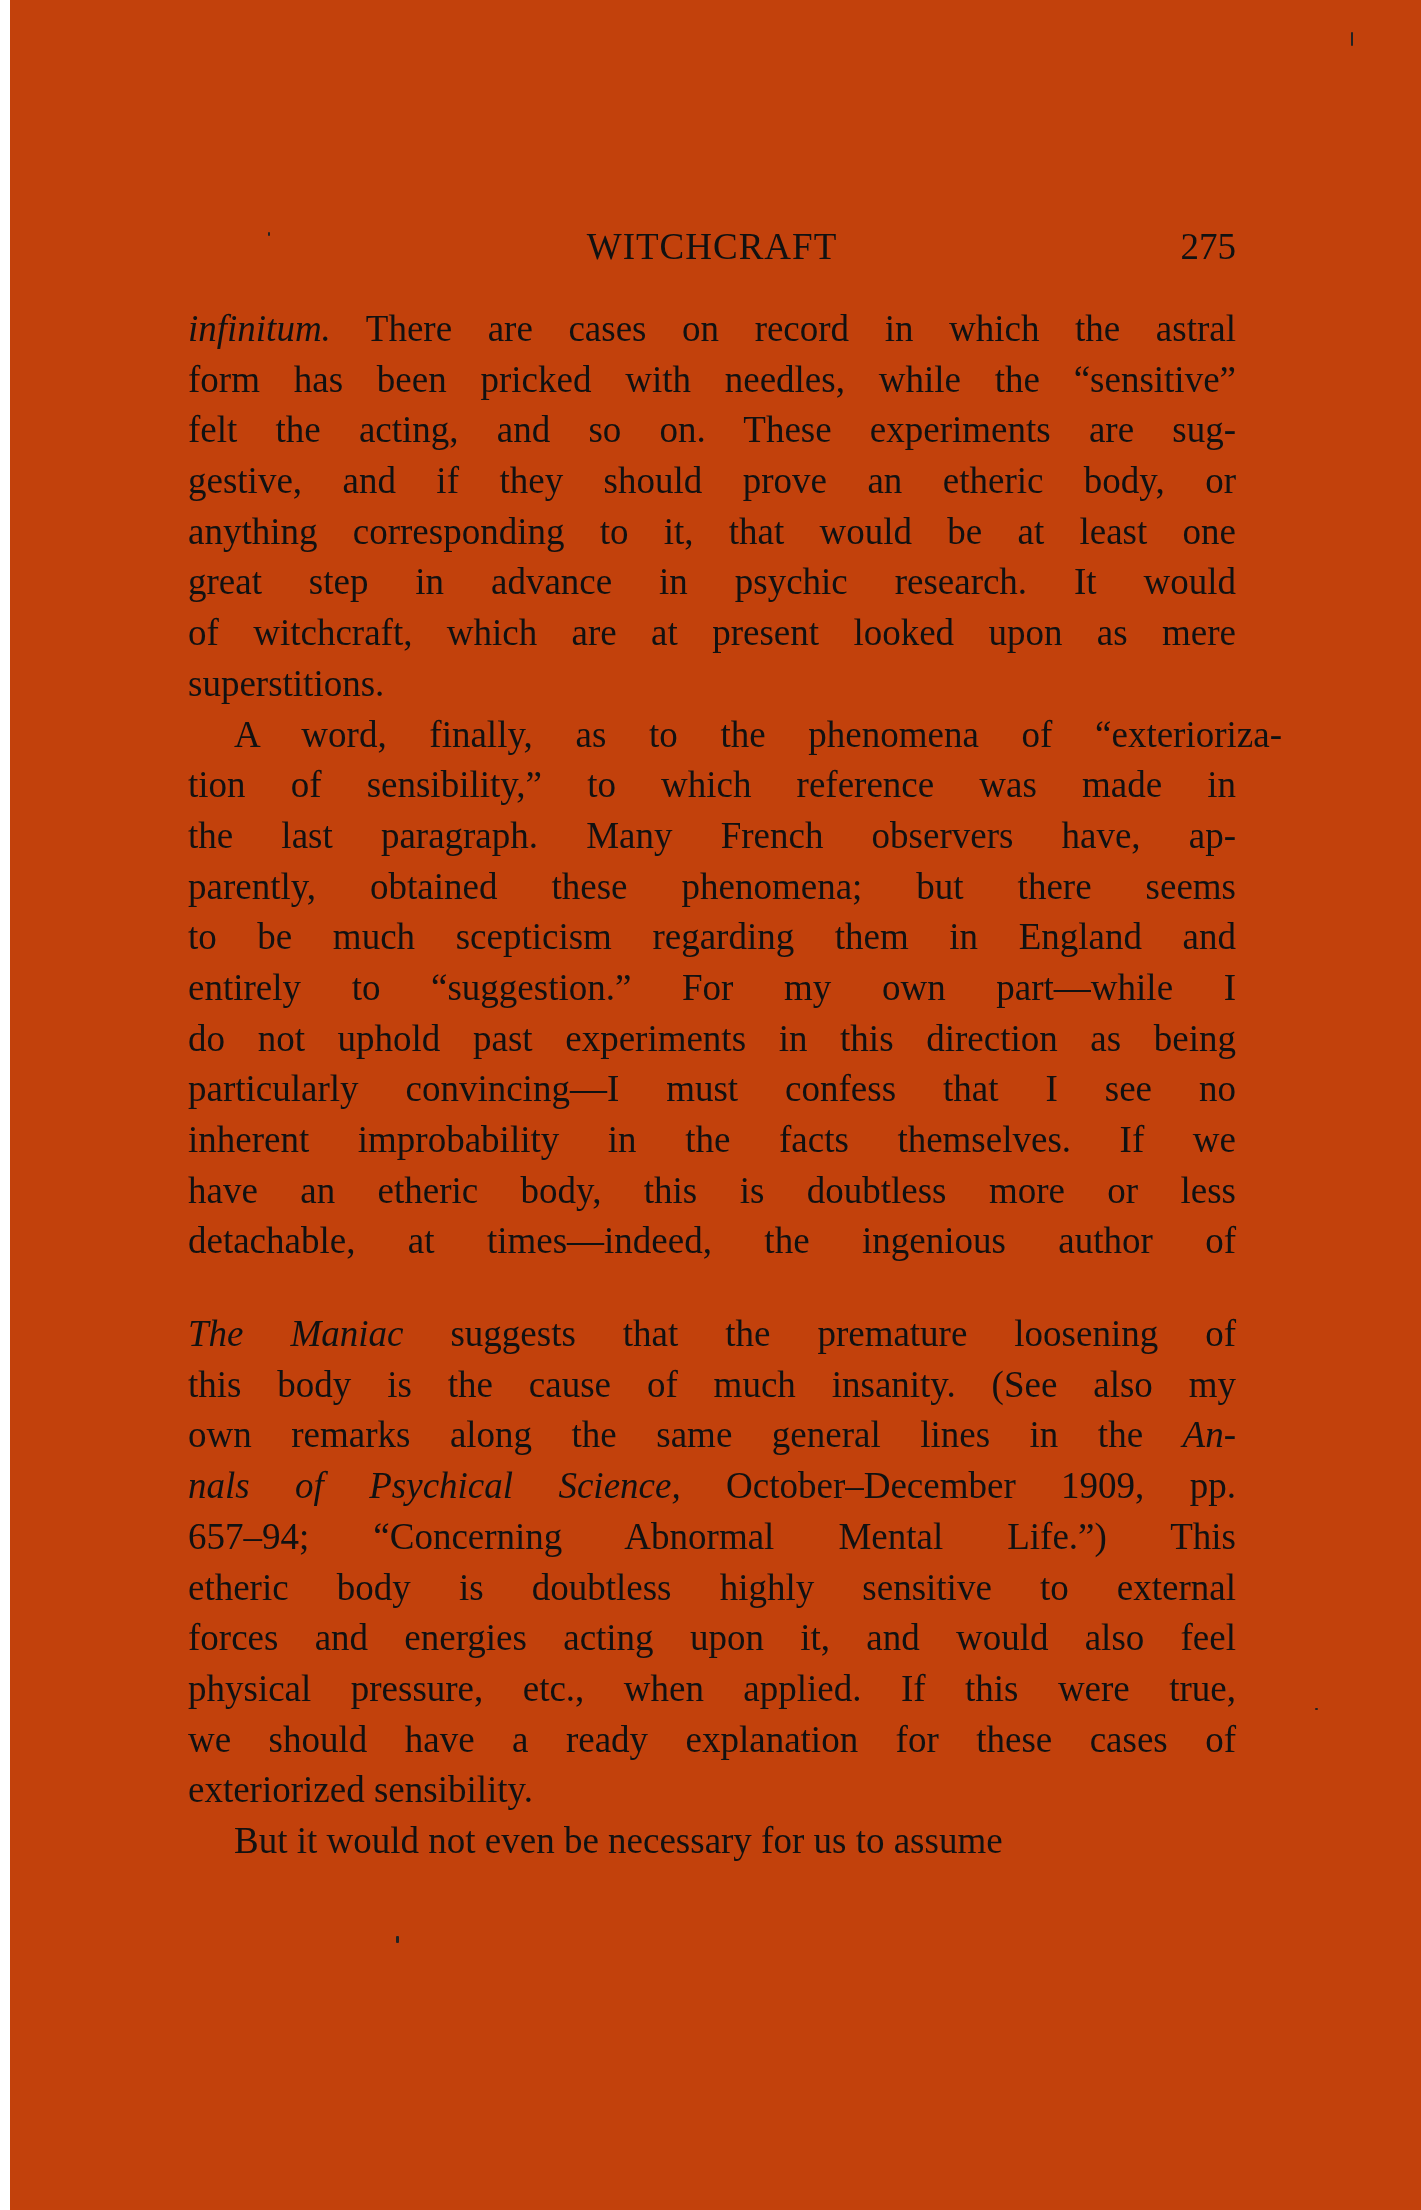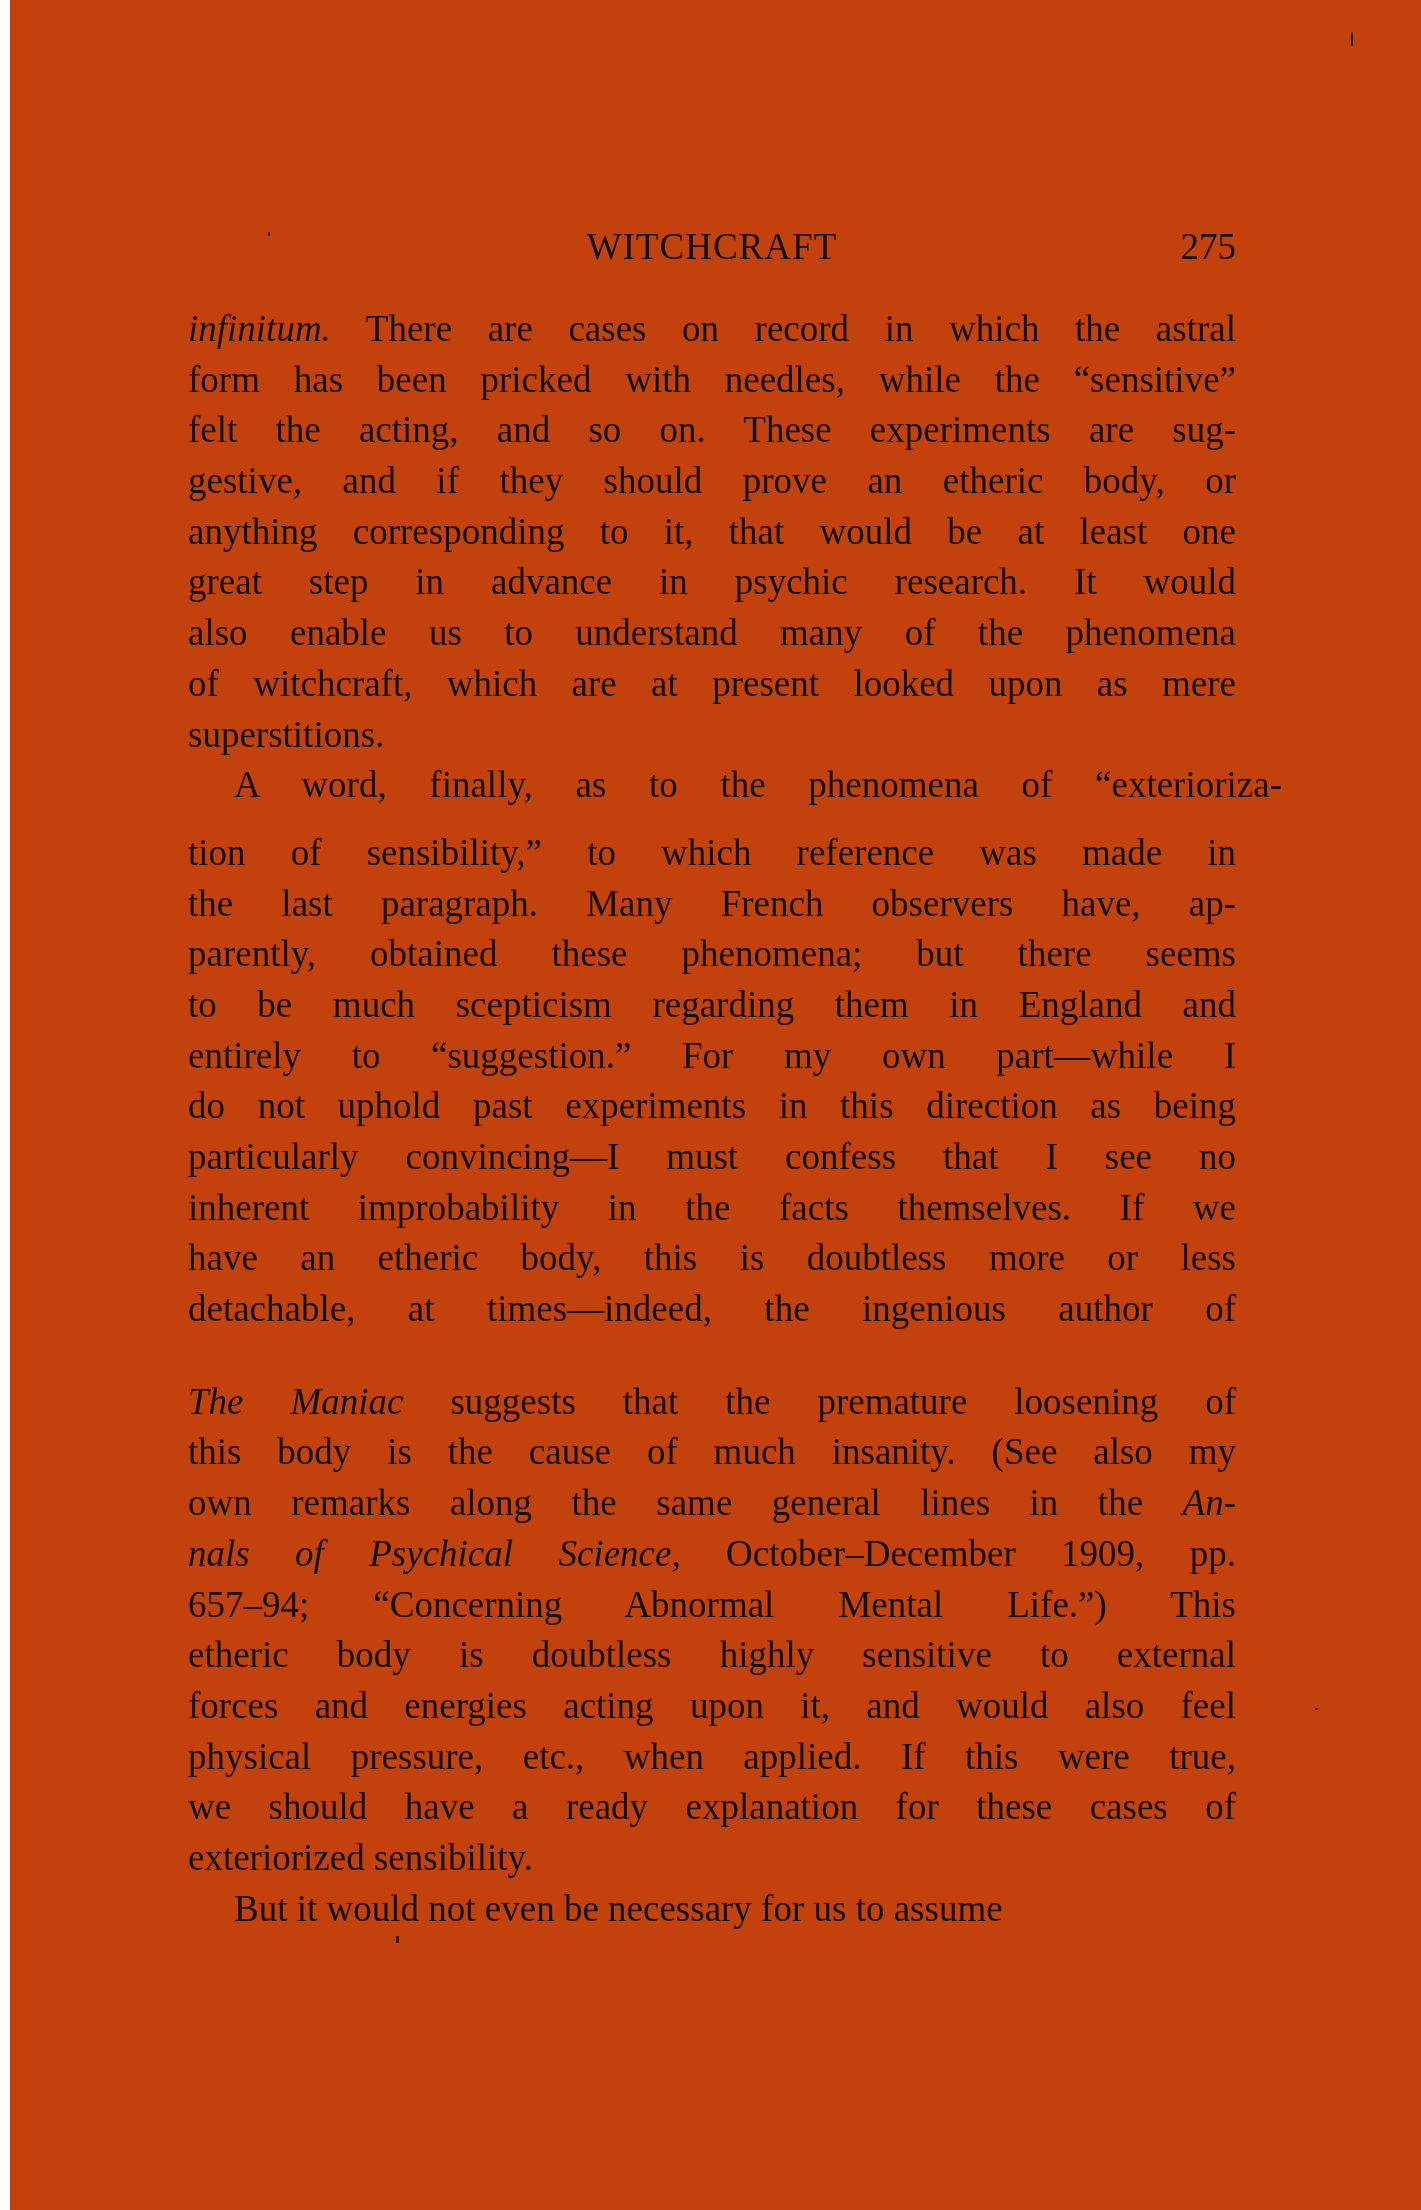--- a/index.html
+++ b/index.html
@@ -83,25 +83,24 @@
     <span class="page-number">275</span>
   </div>
 
   <div class="body-text" id="body-text">
       <span class="line" style="white-space: normal; display: block; width: 1048px;"><span class="it">infinitum.</span><span> There are cases on record in which the astral</span></span>
       <span class="line" style="white-space: normal; display: block; width: 1048px;"><span>form has been pricked with needles, while the “sensitive”</span></span>
       <span class="line" style="white-space: normal; display: block; width: 1048px;"><span>felt the acting, and so on. These experiments are sug-</span></span>
       <span class="line" style="white-space: normal; display: block; width: 1048px;"><span>gestive, and if they should prove an etheric body, or</span></span>
       <span class="line" style="white-space: normal; display: block; width: 1048px;"><span>anything corresponding to it, that would be at least one</span></span>
       <span class="line" style="white-space: normal; display: block; width: 1048px;"><span>great step in advance in psychic research. It would</span></span>
-      <span class="line" style="white-space: normal; display: block; width: 1048px;"><span>also enable us to understand many of the phenomena</span></span>
       <span class="line" style="white-space: normal; display: block; width: 1048px;"><span>of witchcraft, which are at present looked upon as mere</span></span>
       <span class="line last" style="white-space: normal; display: block; width: 1048px;"><span>superstitions.</span></span>
       <span class="line indent" style="white-space: normal; display: block; width: 1048px;"><span>A word, finally, as to the phenomena of “exterioriza-</span></span>
-      <span class="line" style="white-space: normal; display: block; width: 1048px; margin-top: 17px;"><span>tion of sensibility,” to which reference was made in</span></span>
+      <span class="line" style="white-space: normal; display: block; width: 1048px;"><span>tion of sensibility,” to which reference was made in</span></span>
       <span class="line" style="white-space: normal; display: block; width: 1048px;"><span>the last paragraph. Many French observers have, ap-</span></span>
       <span class="line" style="white-space: normal; display: block; width: 1048px;"><span>parently, obtained these phenomena; but there seems</span></span>
       <span class="line" style="white-space: normal; display: block; width: 1048px;"><span>to be much scepticism regarding them in England and</span></span>
       <span class="line" style="white-space: normal; display: block; width: 1048px;"><span>entirely to “suggestion.” For my own part—while I</span></span>
       <span class="line" style="white-space: normal; display: block; width: 1048px;"><span>do not uphold past experiments in this direction as being</span></span>
       <span class="line" style="white-space: normal; display: block; width: 1048px;"><span>particularly convincing—I must confess that I see no</span></span>
       <span class="line" style="white-space: normal; display: block; width: 1048px;"><span>inherent improbability in the facts themselves. If we</span></span>
       <span class="line" style="white-space: normal; display: block; width: 1048px;"><span>have an etheric body, this is doubtless more or less</span></span>
       <span class="line" style="white-space: normal; display: block; width: 1048px;"><span>detachable, at times—indeed, the ingenious author of</span></span>
       <span class="line" style="white-space: normal; display: block; width: 1048px; margin-top: 42px;"><span class="it">The Maniac</span><span> suggests that the premature loosening of</span></span>

